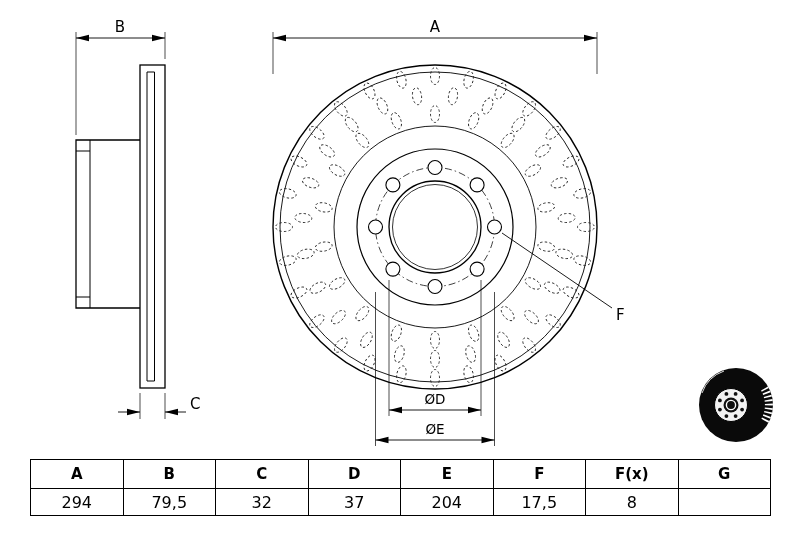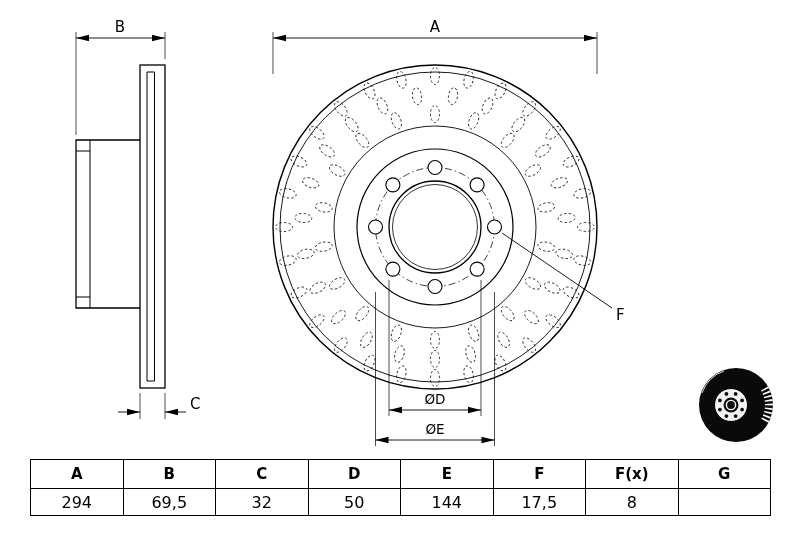--- a/index.html
+++ b/index.html
@@ -201,23 +201,23 @@
       <td>B</td>
       <td>C</td>
       <td>D</td>
       <td>E</td>
       <td>F</td>
       <td>F(x)</td>
       <td>G</td>
     </tr>
     <tr>
       <td>294</td>
-      <td>69,5</td>
+      <td>79,5</td>
       <td>32</td>
-      <td>50</td>
-      <td>144</td>
+      <td>37</td>
+      <td>204</td>
       <td>17,5</td>
       <td>8</td>
       <td></td>
     </tr>
   </tbody>
     </table>
 </div>
 
 </body></html>

